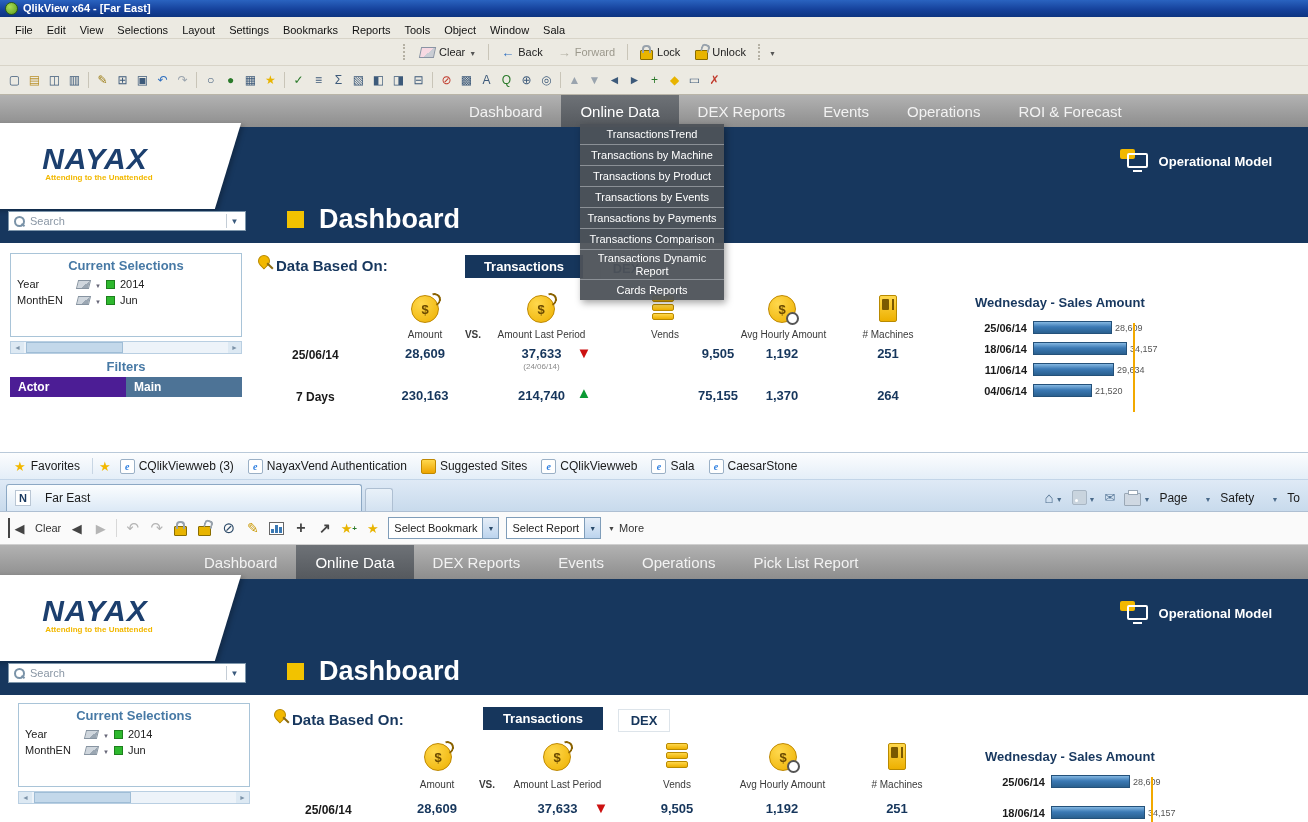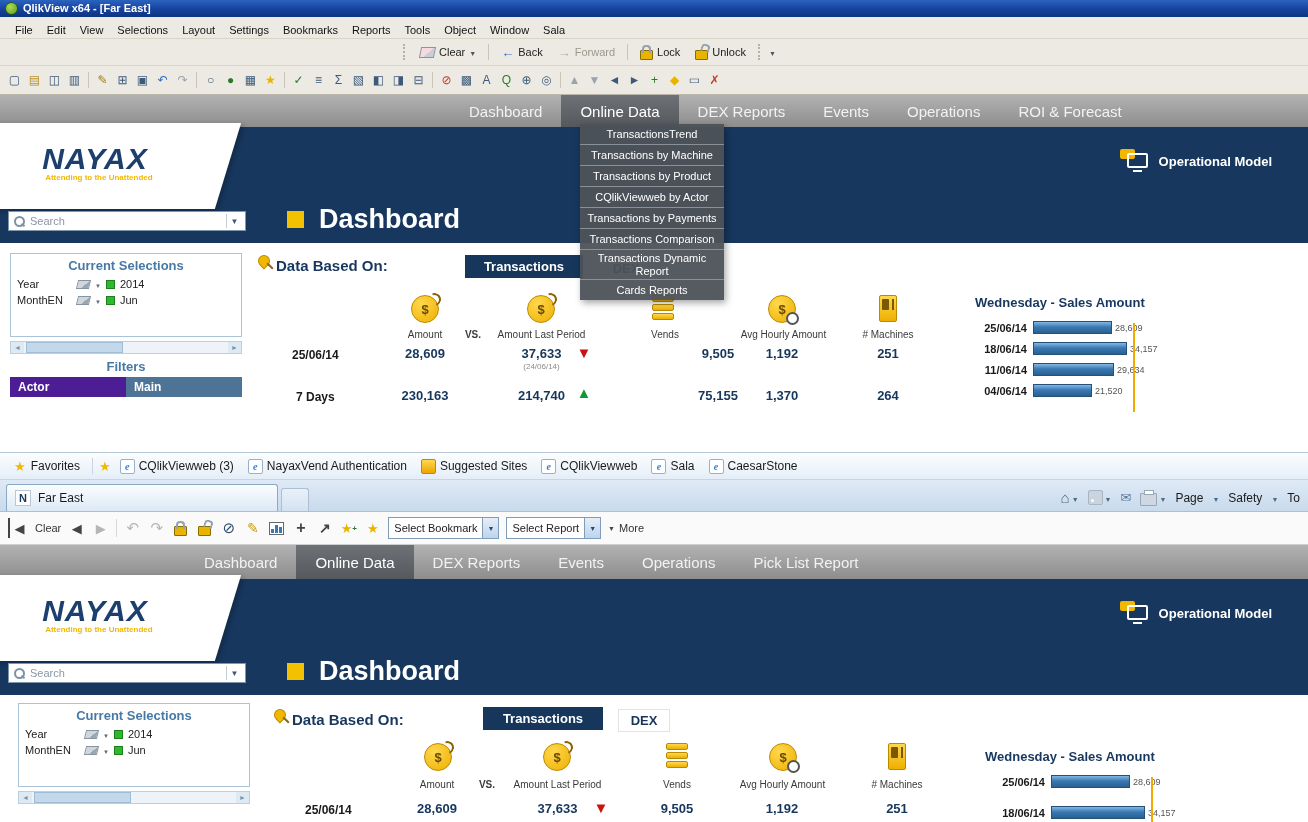--- a/index.html
+++ b/index.html
@@ -125,34 +125,34 @@
   
   .favbar{height:26px;background:linear-gradient(180deg,#fcfdfe,#e4eef8);border-bottom:1px solid #c3d5e8;display:flex;align-items:center;padding-left:8px;gap:4px;font-size:12px;color:#1a1a1a}
   .fav-star::before{content:"★";color:#f2b800;font-size:13px}
   .fav-btn{display:flex;align-items:center;gap:5px;padding:2px 6px}
   .fav-sep{width:1px;height:16px;background:#c8d6e4;margin:0 2px}
   .fav-link{display:flex;align-items:center;gap:4px;padding:2px 5px;white-space:nowrap}
   .e-icon{width:13px;height:13px;background:#fff;border:1px solid #9ab0c6;border-radius:2px;display:flex;align-items:center;justify-content:center;font-family:"Liberation Serif",serif;font-size:10px;font-weight:700;font-style:italic;color:#2a7de0;flex:none}
   .e-icon::before{content:"e"}
   .sug-icon{width:13px;height:13px;border-radius:2px;background:linear-gradient(180deg,#ffd84d,#eda400);border:1px solid #c08900;flex:none}
   .tabrow{height:32px;background:linear-gradient(180deg,#dfeaf6,#c8daec);border-bottom:1px solid #aebfd2;display:flex;align-items:flex-end;padding:0 6px;box-sizing:border-box}
-  .ie-tab{width:272px;height:27px;background:linear-gradient(180deg,#fbfdfe,#dce9f6);border:1px solid #8ca8c4;border-bottom:none;border-radius:3px 3px 0 0;display:flex;align-items:center;gap:7px;padding:0 8px;box-sizing:border-box;font-size:12px;color:#1a1a1a}
+  .ie-tab{width:356px;height:27px;background:linear-gradient(180deg,#fbfdfe,#dce9f6);border:1px solid #8ca8c4;border-bottom:none;border-radius:3px 3px 0 0;display:flex;align-items:center;gap:14px;padding:0 8px;box-sizing:border-box;font-size:12px;color:#1a1a1a}
   .n-favicon{width:14px;height:14px;background:#fff;border:1px solid #b9c6d4;display:flex;align-items:center;justify-content:center;font-weight:800;font-size:11px;color:#17375e;flex:none}
   .n-favicon::before{content:"N"}
   .tab-stub{width:26px;height:22px;background:linear-gradient(180deg,#e9f1f9,#d3e2f1);border:1px solid #aebfd2;border-bottom:none;border-radius:3px 3px 0 0;margin-left:3px}
   .cmd-right{margin-left:auto;display:flex;align-items:center;gap:9px;font-size:12px;color:#1a1a1a;padding:0 2px 5px 0}
   .cmd-ic{display:flex;align-items:center;gap:2px}
   .gi-home::before{content:"⌂";font-size:15px;color:#4a6a8a}
   .gi-mail::before{content:"✉";font-size:13px;color:#5a7a9a}
   .feed-ic{width:13px;height:13px;border-radius:2px;background:#c9d4de;border:1px solid #a8b6c4;position:relative}
   .feed-ic::after{content:"";position:absolute;left:2px;bottom:2px;width:3px;height:3px;border-radius:50%;background:#fff}
   .print-ic{width:15px;height:11px;background:#cfd8e2;border:1px solid #9aa8b6;border-radius:1px;position:relative;margin-top:3px}
   .print-ic::before{content:"";position:absolute;left:3px;top:-4px;width:8px;height:3px;background:#fff;border:1px solid #9aa8b6}
   .cmd-caret::before{content:"▼";font-size:7px;color:#4a6a8a}
-  .cmd-label{display:flex;align-items:center;gap:9px}
+  .cmd-label{display:flex;align-items:center;gap:17px}
 
   .qvbar{height:32px;background:#fafafa;border-bottom:1px solid #cfcfcf;display:flex;align-items:center;gap:7px;padding-left:8px;font-size:12px;color:#333}
   .qv-ic{display:flex;align-items:center;justify-content:center;min-width:17px;height:20px;font-size:13px;color:#444}
   .qv-ic.gray{color:#b5b5b5}
   .qv-ic.navy{color:#2c4a68}
   .qv-ic.gold{color:#c99700}
   .gi-first{border-left:2px solid #444;padding-left:1px}
   .gi-first::before{content:"◀"}
   .gi-back::before{content:"◀"}
   .gi-fwd2::before{content:"▶"}
@@ -405,21 +405,21 @@
         <span class="cval">21,520</span>
       </div>
       <span class="refline" style="left: 158px; background: rgb(242, 169, 0);"></span>
     </div>
   </div>
 
   <div class="qv-menu">
     <div class="qv-menu-item">TransactionsTrend</div>
     <div class="qv-menu-item">Transactions by Machine</div>
     <div class="qv-menu-item">Transactions by Product</div>
-    <div class="qv-menu-item">CQlikViewweb by Actor</div>
+    <div class="qv-menu-item">Transactions by Events</div>
     <div class="qv-menu-item">Transactions by Payments</div>
     <div class="qv-menu-item">Transactions Comparison</div>
     <div class="qv-menu-item">Transactions Dynamic Report</div>
     <div class="qv-menu-item">Cards Reports</div>
   </div>
 </section>
 
 <section class="win" id="win-browser">
 
   <div class="favbar">

